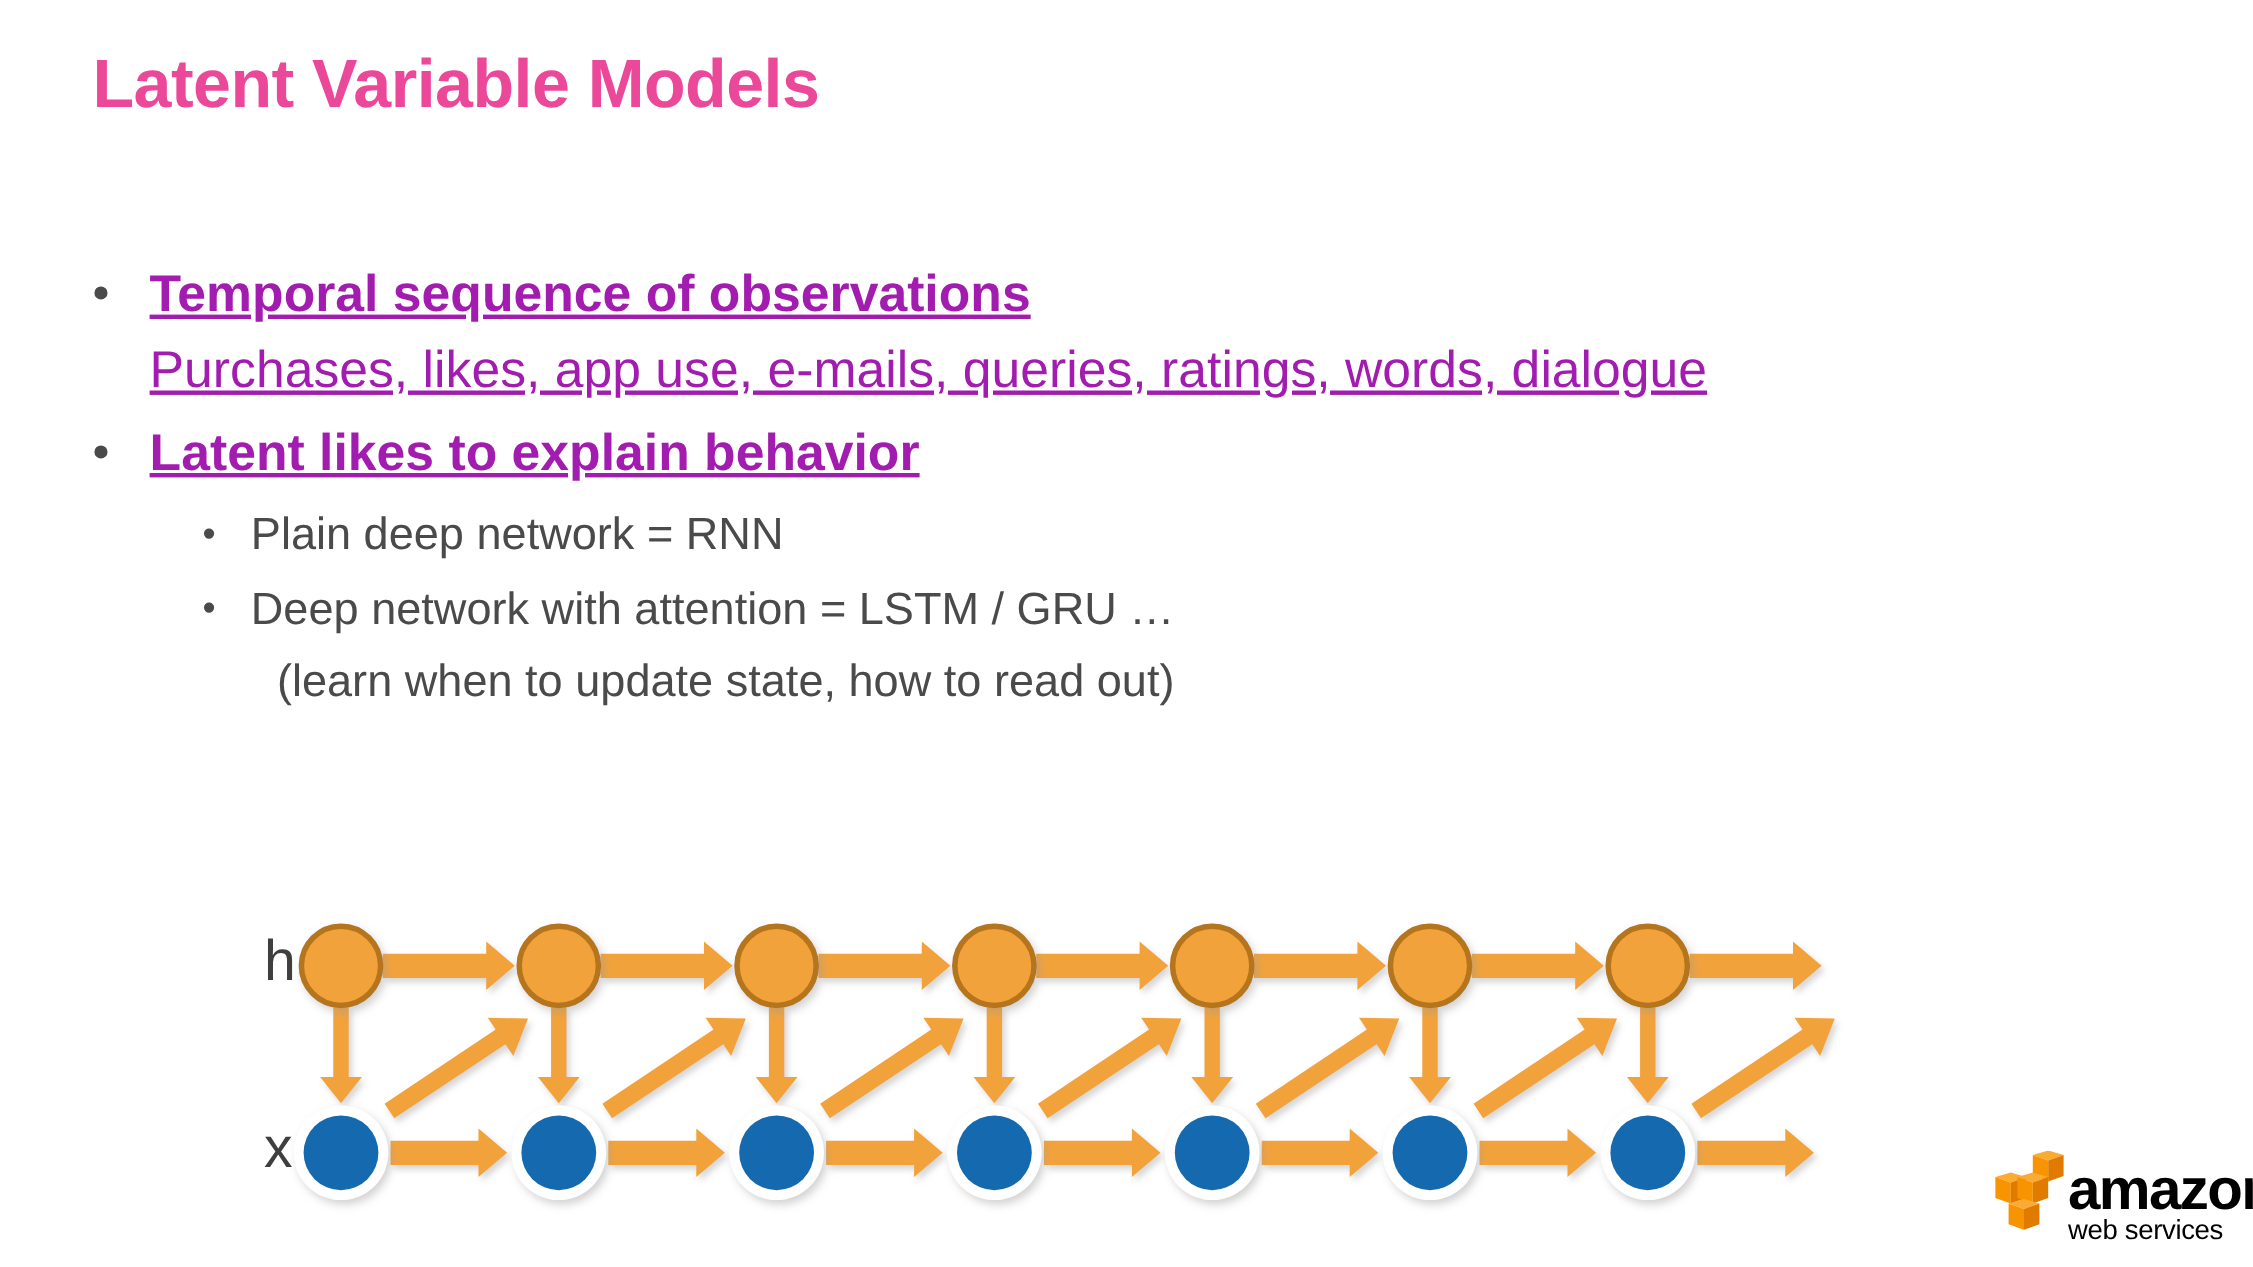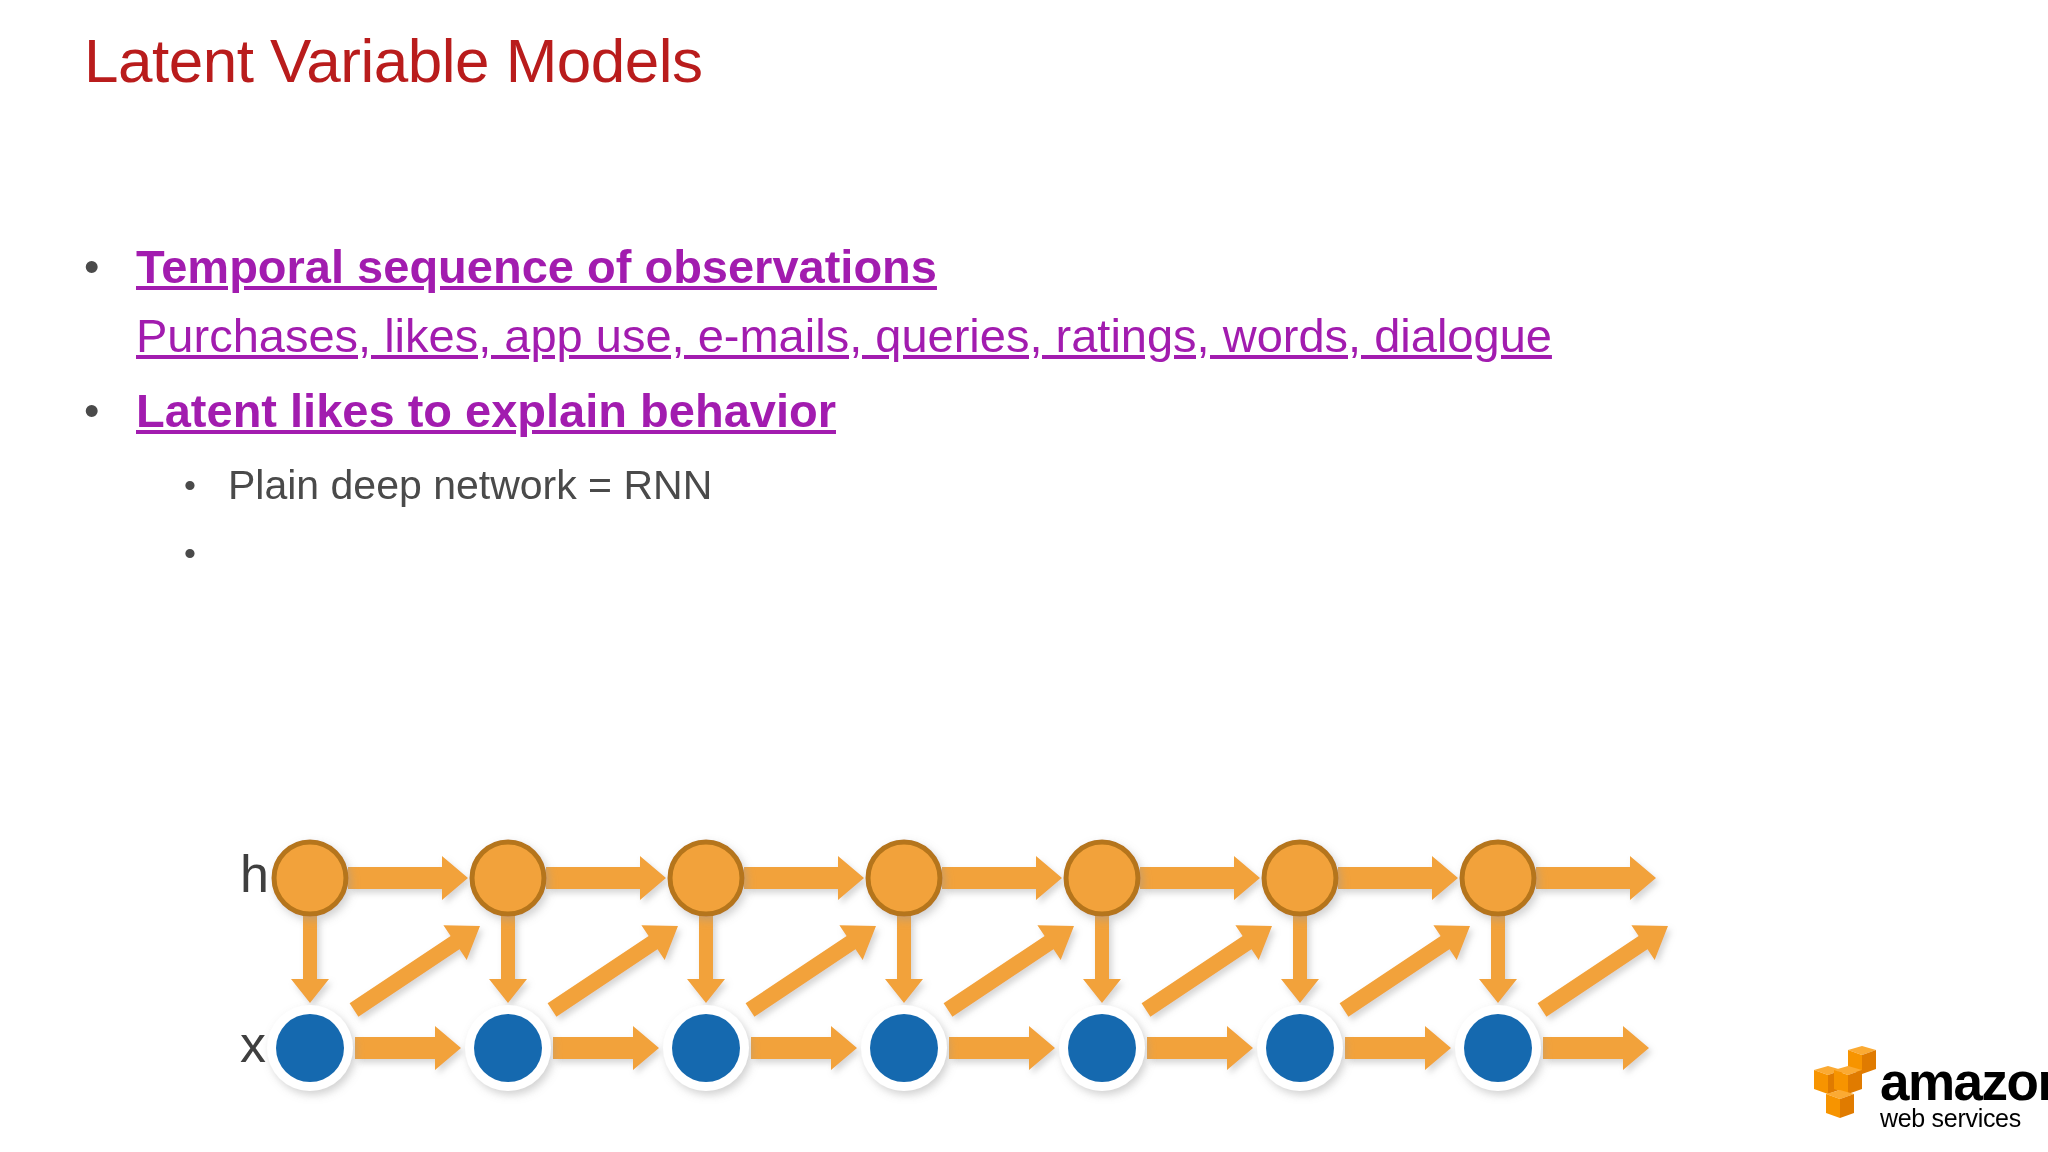--- a/index.html
+++ b/index.html
@@ -21,25 +21,25 @@
     left: 0; top: 0;
     width: 2048px;
     height: 1152px;
     background: #ffffff;
   }
 
   
   #slide-title {
     position: absolute;
     left: 84px;
-    top: 25px;
+    top: 41px;
     font-size: 62px;
-    font-weight: normal;
+    font-weight: bold;
     letter-spacing: -0.5px;
-    color: #b91c1c;
+    color: #ec4899;
     white-space: nowrap;
     line-height: 1.15;
   }
 
   
   #body {
     position: absolute;
     left: 84px;
     top: 232px;
     width: 1880px;
@@ -185,20 +185,24 @@
 
     <div class="bullet-row l2">
       <span class="bullet-mark">•</span>
       <span class="bullet-text">
         <span class="line">Plain deep network = RNN</span>
       </span>
     </div>
 
     <div class="bullet-row l2">
       <span class="bullet-mark">•</span>
+      <span class="bullet-text">
+        <span class="line">Deep network with attention = LSTM / GRU …</span>
+        <span class="line">(learn when to update state, how to read out)</span>
+      </span>
     </div>
 
   </div>
 
   <div id="diagram">
     <span class="axis-label" id="label-h">h</span>
     <span class="axis-label" id="label-x">x</span>
     <svg id="diagram-svg" width="1560" height="340" viewBox="0 0 1560 340">
       <defs>
         <filter id="softshadow" x="-60%" y="-60%" width="240%" height="240%">

